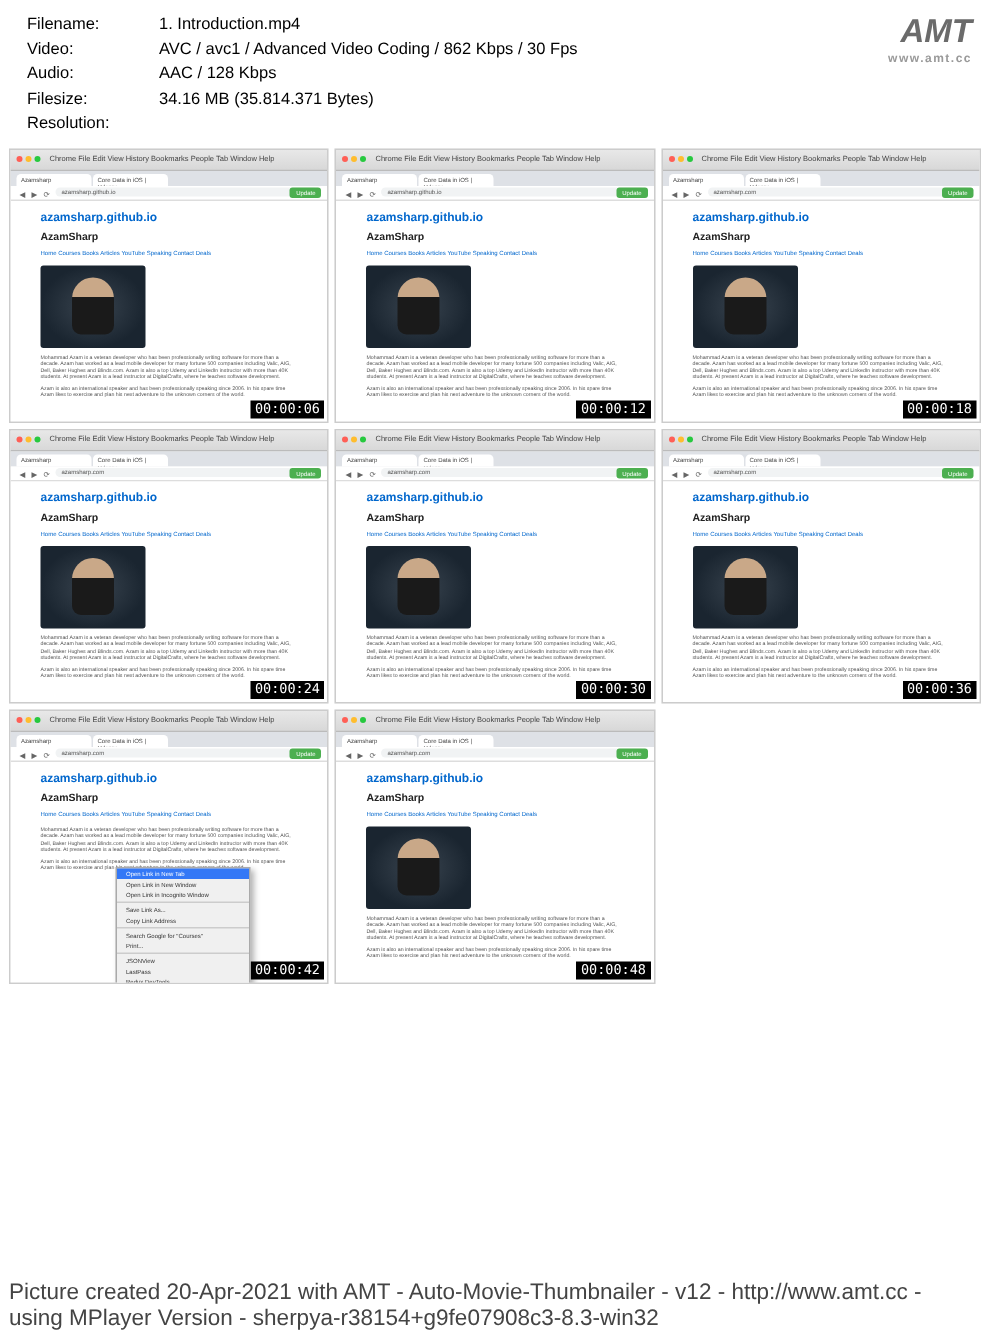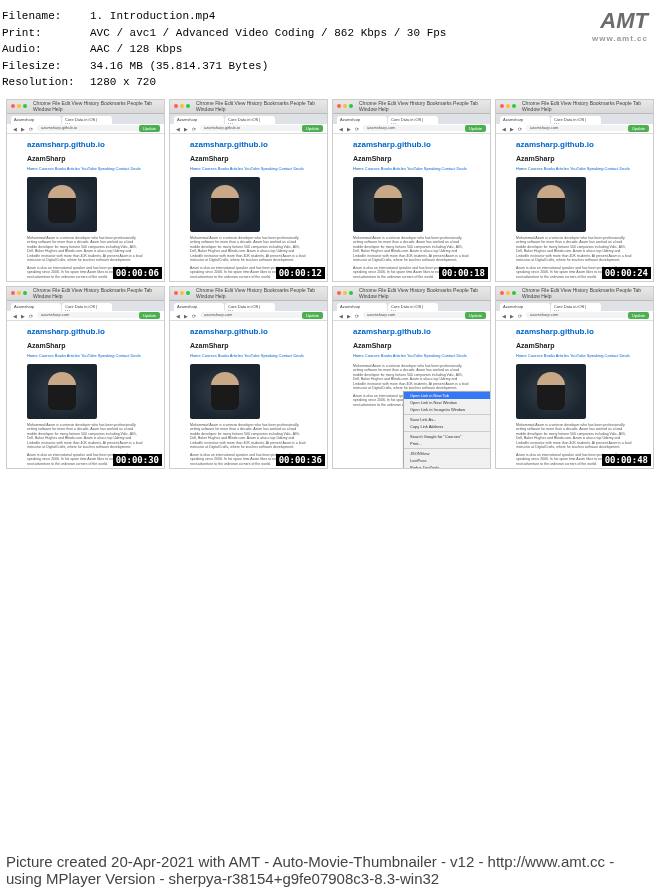--- a/index.html
+++ b/index.html
@@ -1,75 +1,74 @@
 <!DOCTYPE html>
 <html><head>
 <meta charset="utf-8">
 <style>
 * { margin: 0; padding: 0; box-sizing: border-box; }
 body { width: 660px; height: 890px; background: #fff; font-family: Arial, sans-serif; font-size: 11px; overflow: hidden; }
 
-.metadata { padding: 8px 2px 4px; line-height: 1.5; font-family: Liberation Mono, monospace; }
+.metadata { padding: 8px 18px 4px; line-height: 1.5; }
 .metadata-row { display: flex; }
 .metadata-label { width: 88px; font-weight: normal; }
 .metadata-value { flex: 1; }
 
 .logo { position: absolute; top: 8px; right: 12px; font-size: 22px; font-weight: bold; font-style: italic; color: #6b6b6b; text-align: right; }
 .logo-sub { font-size: 8px; color: #999; font-weight: bold; font-style: normal; letter-spacing: 1px; }
 
-.thumbs { display: grid; grid-template-columns: 1fr 1fr 1fr 1fr; gap: 4px; padding: 4px 6px; }
+.thumbs { display: grid; grid-template-columns: 1fr 1fr 1fr; gap: 4px; padding: 4px 6px; }
 .thumb { position: relative; border: 1px solid #ccc; height: 183px; background: #f5f5f5; overflow: hidden; }
 .thumb-mac { height: 14px; background: linear-gradient(#e8e8e8,#d8d8d8); border-bottom: 1px solid #bbb; display: flex; align-items: center; padding: 0 4px; font-size: 5px; color: #444; gap: 3px; }
 .mac-dots { display: flex; gap: 2px; margin-right: 3px; }
 .mac-dot { width: 4px; height: 4px; border-radius: 50%; }
 .md-r { background: #ff5f56; } .md-y { background: #ffbd2e; } .md-g { background: #27c93f; }
 .thumb-chrome { height: 10px; background: #dee1e6; display: flex; align-items: flex-end; padding: 0 4px; }
 .tab { background: #fff; height: 8px; width: 50px; border-radius: 3px 3px 0 0; font-size: 4px; padding: 1px 3px; color: #444; overflow: hidden; margin-right: 1px; }
 .thumb-addr { height: 10px; background: #fff; border-bottom: 1px solid #ddd; display: flex; align-items: center; padding: 0 6px; gap: 3px; }
 .addr-btn { width: 5px; height: 5px; color: #666; font-size: 5px; }
 .addr-bar { flex: 1; height: 6px; background: #f1f3f4; border-radius: 3px; font-size: 4px; padding: 0 4px; color: #555; }
 .thumb-content { background: #fff; height: calc(100% - 34px); padding: 6px 20px; position: relative; }
 .site-title { color: #0066cc; font-size: 8px; font-weight: bold; margin-bottom: 6px; }
 .site-sub { color: #222; font-size: 7px; font-weight: bold; margin-bottom: 4px; }
 .site-nav { color: #0066cc; font-size: 4px; margin-bottom: 6px; }
 .portrait { width: 70px; height: 55px; background: radial-gradient(ellipse at center, #3a4550 0%, #1a2530 70%); border-radius: 2px; margin: 4px 0; position: relative; display:flex; align-items:center; justify-content:center; }
 .portrait::after { content:''; width: 28px; height: 38px; background: linear-gradient(#c9a888 0%, #c9a888 35%, #1a1a1a 35%); border-radius: 14px 14px 6px 6px; }
 .bio { font-size: 3.5px; color: #555; line-height: 1.3; }
-.timestamp { position: absolute; bottom: 2px; right: 2px; background: #000; color: #fff; font-size: 9px; font-family: monospace; padding: 1px 3px; font-weight: bold; margin-left: 16px; }
+.timestamp { position: absolute; bottom: 2px; right: 2px; background: #000; color: #fff; font-size: 9px; font-family: monospace; padding: 1px 3px; font-weight: normal; margin-left: 16px; }
 .green-btn { position: absolute; top: 25px; right: 4px; background: #4CAF50; color: #fff; font-size: 4px; padding: 1px 4px; border-radius: 2px; }
 .context-menu { position: absolute; top: 70px; left: 70px; background: #f0f0f0; border: 1px solid #aaa; width: 90px; font-size: 4px; box-shadow: 2px 2px 4px rgba(0,0,0,0.3); z-index: 10; }
 .context-menu div { padding: 1px 6px; color: #333; }
 .context-menu .sel { background: #3478f6; color: #fff; }
 .context-menu hr { border: none; border-top: 1px solid #ccc; margin: 1px 0; }
 
 .footer { position: absolute; bottom: 0; left: 0; right: 0; font-size: 15px; color: #444; padding: 3px 6px; background: #fff; }
 </style>
 </head>
 <body>
 
 <div class="metadata">
   <div class="metadata-row">
       <span class="metadata-label">Filename:</span>
       <span class="metadata-value">1. Introduction.mp4</span>
     </div>
   <div class="metadata-row">
-      <span class="metadata-label">Print:</span>
+      <span class="metadata-label">Video:</span>
       <span class="metadata-value">AVC / avc1 / Advanced Video Coding / 862 Kbps / 30 Fps</span>
     </div>
   <div class="metadata-row">
       <span class="metadata-label">Audio:</span>
       <span class="metadata-value">AAC / 128 Kbps</span>
     </div>
   <div class="metadata-row">
       <span class="metadata-label">Filesize:</span>
       <span class="metadata-value">34.16 MB (35.814.371 Bytes)</span>
     </div>
   <div class="metadata-row">
       <span class="metadata-label">Resolution:</span>
-      <span class="metadata-value">1280 x 720</span>
     </div>
 </div>
 
 <div class="logo">
   <div>AMT</div>
   <div class="logo-sub">www.amt.cc</div>
 </div>
 
 <div class="thumbs" id="thumbs-container">
   <div class="thumb">

